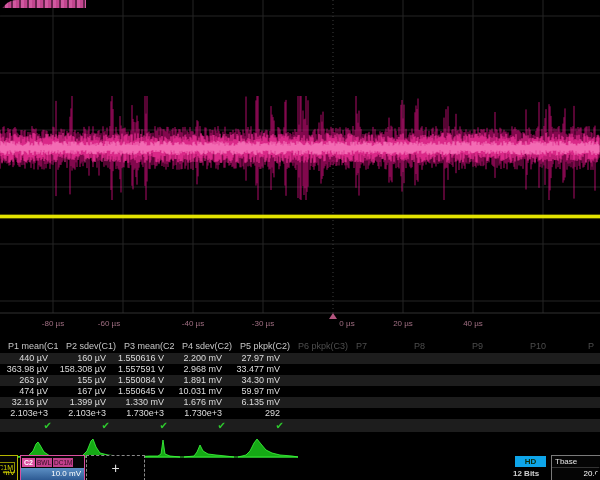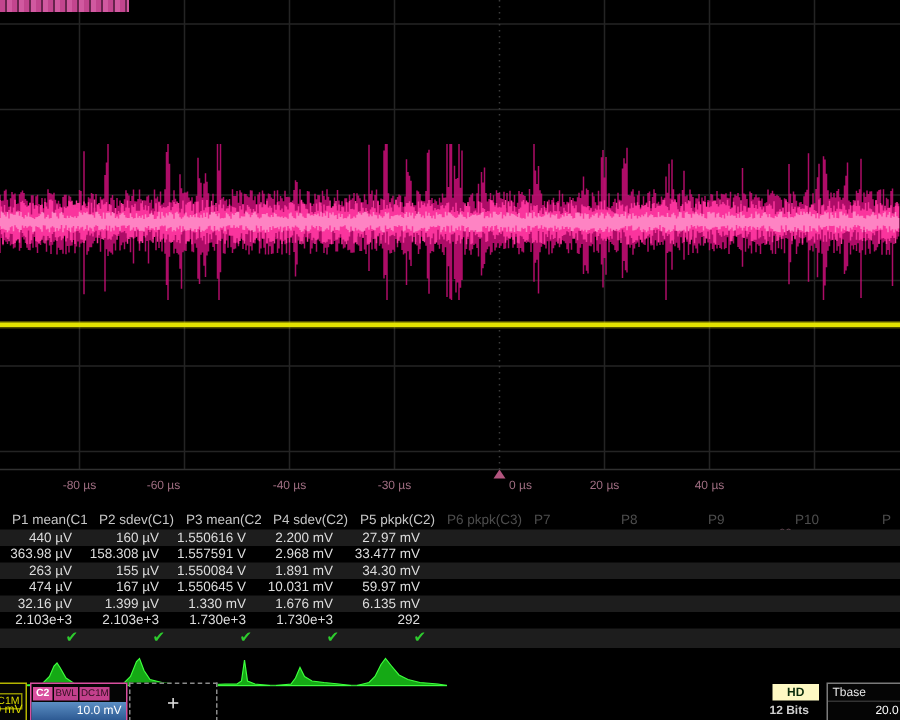--- a/index.html
+++ b/index.html
@@ -1,17 +1,17 @@
 <!DOCTYPE html>
 <html><head>
 <meta charset="utf-8">
 <style>
   html,body{margin:0;padding:0;background:#000;}
   #screen{position:relative;width:600px;height:480px;background:#000;overflow:hidden;
-          font-family:"Liberation Sans",sans-serif;}
+          font-family:"Liberation Sans",sans-serif;border-radius:17px;}
   svg{position:absolute;left:0;top:0;display:block;}
   #wave-svg{z-index:1;}
   
   #top-label{position:absolute;left:0;top:0;width:86px;height:8px;z-index:3;
     background:repeating-linear-gradient(90deg,#c2458e 0 3px,#66244c 3px 5px,#d159a0 5px 8px);}
   
   #axis-row{position:absolute;left:0;top:314px;width:600px;height:22px;z-index:2;}
   .axis-label{position:absolute;top:5px;transform:translateX(-50%);font-size:8px;color:#a06e82;white-space:nowrap;}
   #trig-marker{position:absolute;top:-1px;width:0;height:0;transform:translateX(-50%);
     border-left:4px solid transparent;border-right:4px solid transparent;border-bottom:6px solid #b3557f;}
@@ -35,21 +35,21 @@
   #c1-box .badge{display:inline-block;font-size:7px;border:1px solid #8f8f00;padding:0 1px;line-height:9px;}
   #c1-box .row2{height:11px;font-size:8px;text-align:right;padding-right:2px;line-height:12px;}
   #c2-box{left:20px;width:63px;border:1px solid #d94f9f;}
   #c2-box .row1{height:11px;display:flex;gap:1px;align-items:center;padding:1px 1px 0 1px;}
   .b-c2{background:#d94f9f;color:#fff;font-size:7px;line-height:9px;padding:0 2px;font-weight:bold;}
   .b-sm{background:#c2408c;color:#31102ا4;color:#331022;font-size:6.5px;line-height:9px;padding:0 1px;}
   #c2-box .row2{height:12px;background:linear-gradient(#5c8fc4,#2d5a93);color:#fff;font-size:8px;
     text-align:right;padding-right:3px;line-height:12px;}
   #add-box{left:86px;width:57px;border:1px dashed #8a8a8a;color:#e0e0e0;
     text-align:center;font-size:14px;line-height:24px;background:#000;}
-  #hd-badge{position:absolute;left:515px;top:1px;width:31px;height:11px;background:#fef9c3;color:#0b2d0b;
+  #hd-badge{position:absolute;left:515px;top:1px;width:31px;height:11px;background:#0ea5e9;color:#0b2d0b;
     font-size:8px;font-weight:bold;text-align:center;line-height:11px;}
   #hd-sub{position:absolute;left:513px;top:14px;font-size:8px;color:#cfcfcf;white-space:nowrap;font-weight:bold;}
   #tbase-box{left:551px;width:60px;border:1px solid #7a7a7a;color:#e6e6e6;}
   #tbase-box .row1{height:11px;font-size:8px;padding-left:3px;line-height:12px;border-bottom:1px solid #333;}
   #tbase-box .row2{height:11px;font-size:8px;text-align:right;padding-right:2px;line-height:12px;color:#fff;}
 </style>
 </head>
 <body>
 
 <div id="screen">

